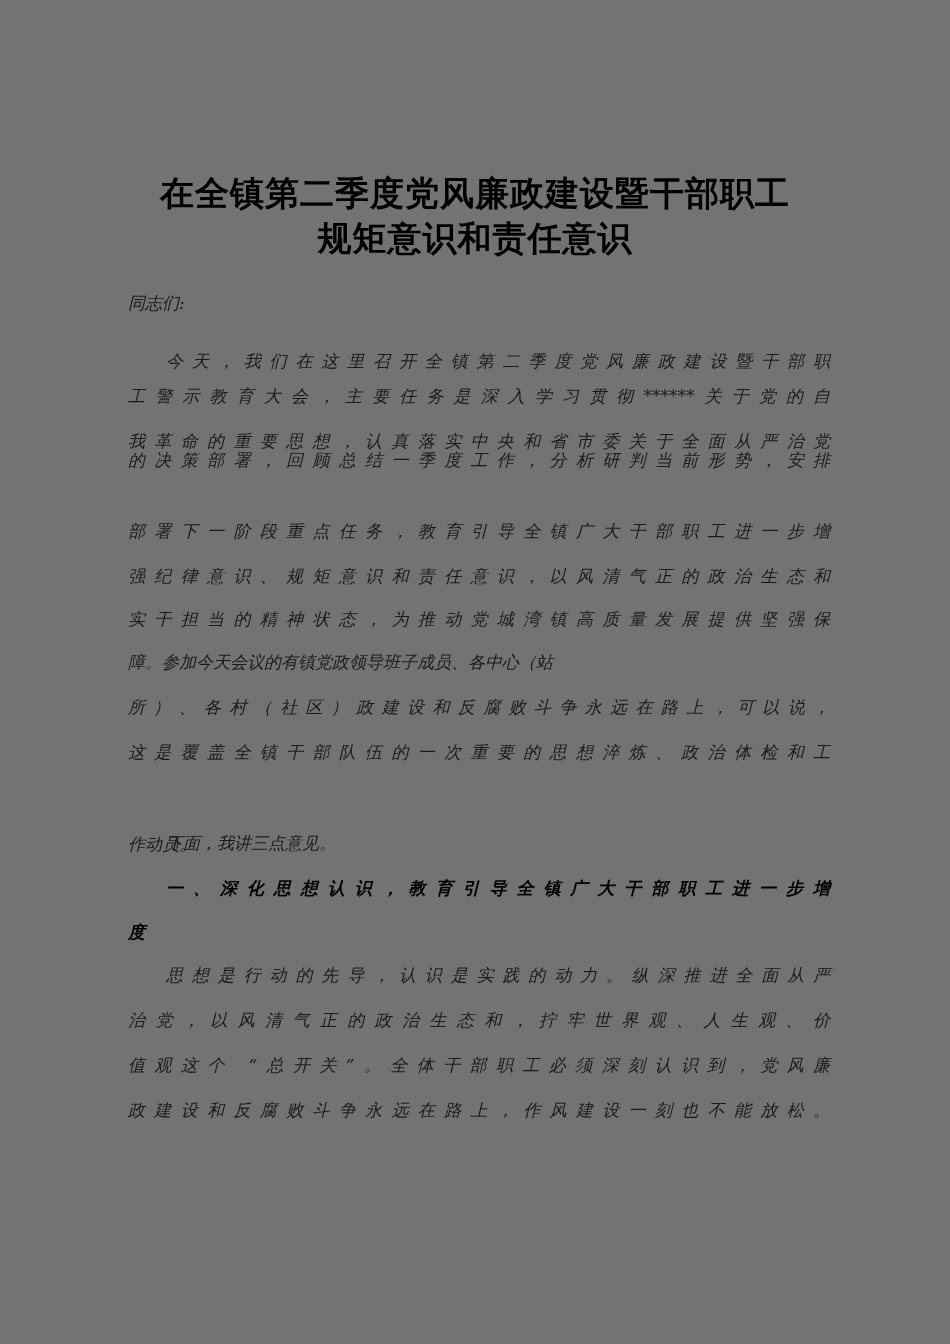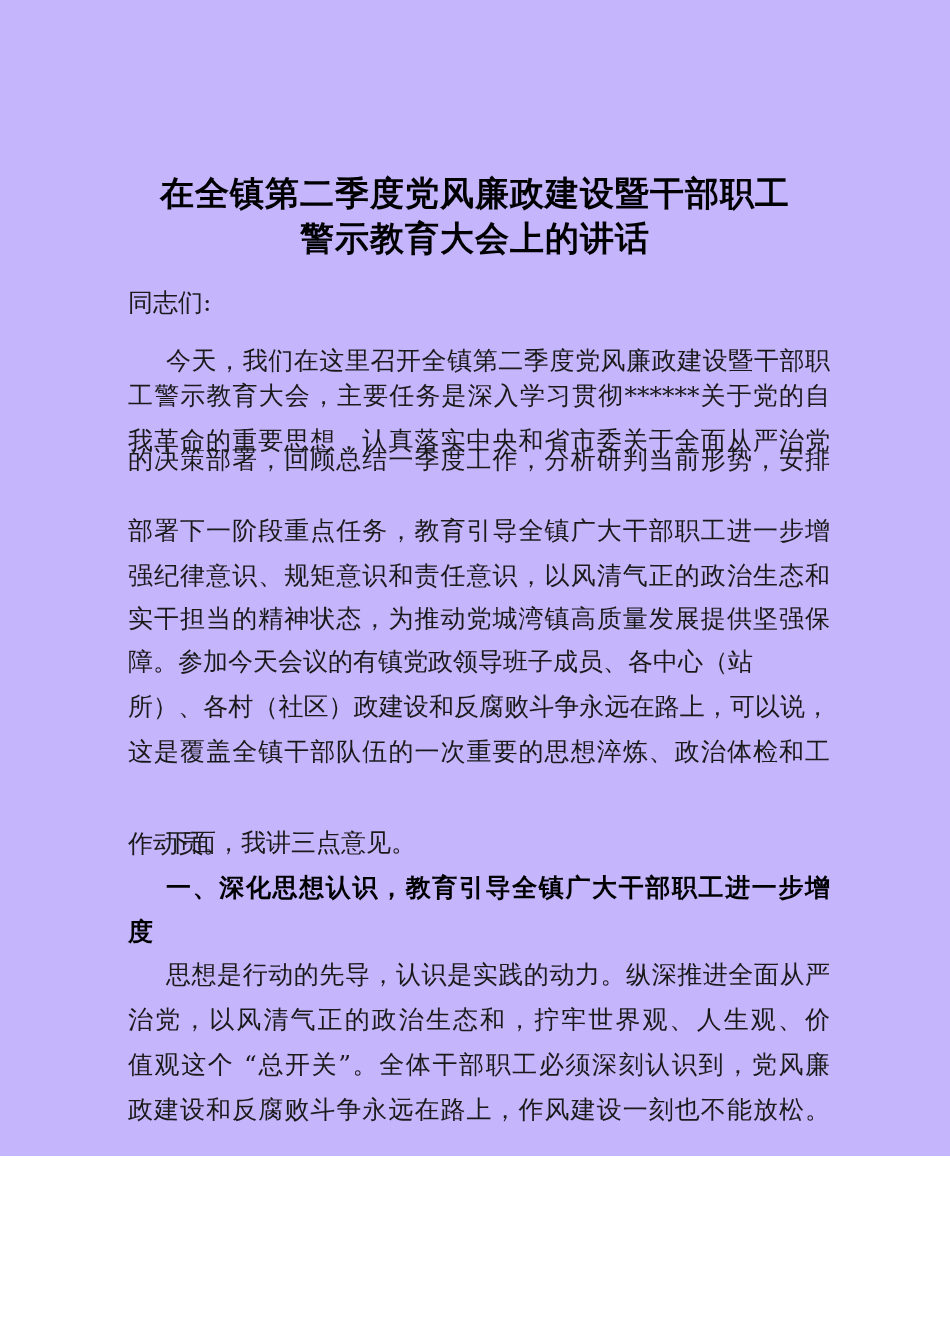--- a/index.html
+++ b/index.html
@@ -12,68 +12,69 @@
       height: 1344px;
       position: relative;
       overflow: hidden;
       font-family: "DejaVu Serif", "Liberation Serif", serif;
       color: #111111;
     }
     .page {
       position: absolute;
       left: 0; top: 0;
       width: 950px;
-      height: 1156px;
-      background: #c4b5fd;
+      height: 1344px;
+      background: #737373;
     }
     .title-line {
       position: absolute;
       left: 0;
       width: 950px;
       text-align: center;
       font-family: "DejaVu Sans", "Liberation Sans", sans-serif;
       font-weight: bold;
       font-size: 34px;
       line-height: 44px;
       letter-spacing: 1px;
       color: #000000;
       white-space: nowrap;
     }
     .line {
       position: absolute;
       left: 128px;
       width: 702px;
-      font-size: 25px;
+      font-size: 17px;
       line-height: 34px;
       height: 34px;
       white-space: nowrap;
       color: #1a1a1a;
       text-align: justify;
       text-align-last: justify;
+      font-style: italic;
     }
     .line.last {
       text-align-last: left;
     }
     .line.indent {
       left: 166px;
       width: 664px;
     }
     .line.heading {
       font-family: "DejaVu Sans", "Liberation Sans", sans-serif;
       font-weight: bold;
       color: #000000;
     }
   </style>
 </head>
 <body>
 
 <div class="page">
 
   <div class="title-line" style="top:171px;">在全镇第二季度党风廉政建设暨干部职工</div>
-  <div class="title-line" style="top:216px;">警示教育大会上的讲话</div>
+  <div class="title-line" style="top:216px;">规矩意识和责任意识</div>
 
   <div class="line last" style="top:286px;">同志们:</div>
 
   <div class="line indent" style="top:344px;">今天，我们在这里召开全镇第二季度党风廉政建设暨干部职</div>
   <div class="line" style="top:379px;">工警示教育大会，主要任务是深入学习贯彻******关于党的自</div>
   <div class="line" style="top:424px;">我革命的重要思想，认真落实中央和省市委关于全面从严治党</div>
   <div class="line" style="top:443px;">的决策部署，回顾总结一季度工作，分析研判当前形势，安排</div>
   <div class="line" style="top:514px;">部署下一阶段重点任务，教育引导全镇广大干部职工进一步增</div>
   <div class="line" style="top:559px;">强纪律意识、规矩意识和责任意识，以风清气正的政治生态和</div>
   <div class="line" style="top:602px;">实干担当的精神状态，为推动党城湾镇高质量发展提供坚强保</div>

